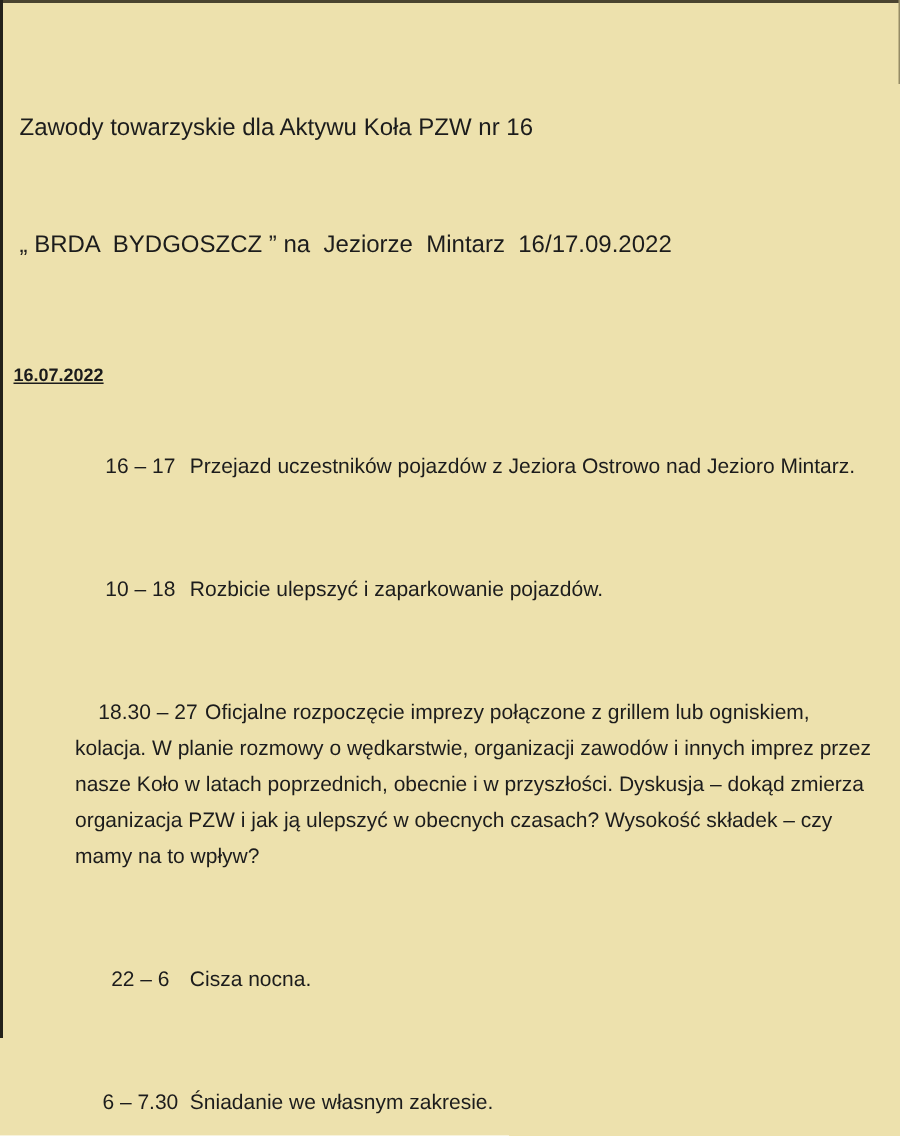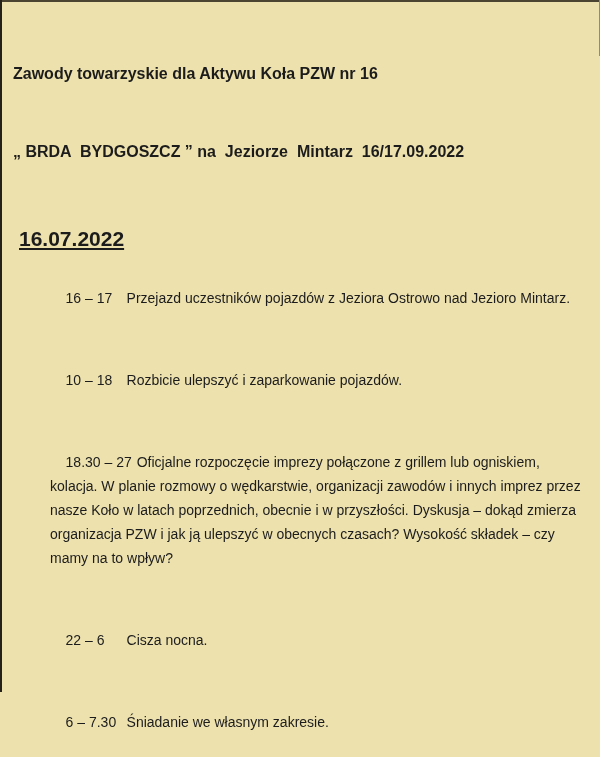--- a/index.html
+++ b/index.html
@@ -25,28 +25,29 @@
   }
   .border-right-top {
     position: absolute; top: 0; right: 0;
     width: 1px; height: 56px;
     background: #958c66;
   }
   .title-block {
     padding: 9px 16px 0 13px;
     font-size: 16px;
     line-height: 26px;
-    font-weight: bold;
+    font-weight: normal;
     white-space: pre-wrap;
+    margin-top: 12px;
   }
   .section-date {
     margin-top: 12px;
     margin-bottom: 14px;
-    padding-left: 19px;
-    font-size: 21px;
+    padding-left: 9px;
+    font-size: 12px;
     line-height: 19px;
     font-weight: bold;
     text-decoration: underline;
   }
   .section-date.second { margin-top: 4px; }
   .item {
     box-sizing: border-box;
     width: 100%;
     padding: 0 16px 0 50px;
     text-indent: -31px;
@@ -54,20 +55,21 @@
     font-size: 14px;
     line-height: 24px;
     white-space: pre-wrap;
   }
   .item .time {
     display: inline-block;
     min-width: 56px;
     text-indent: 0;
     white-space: pre;
     margin-right: 5px;
+    text-align: center;
   }
 </style>
 </head>
 <body>
 
 <div class="page">
   <div class="border-top"></div>
   <div class="border-left"></div>
   <div class="border-right-top"></div>
 

